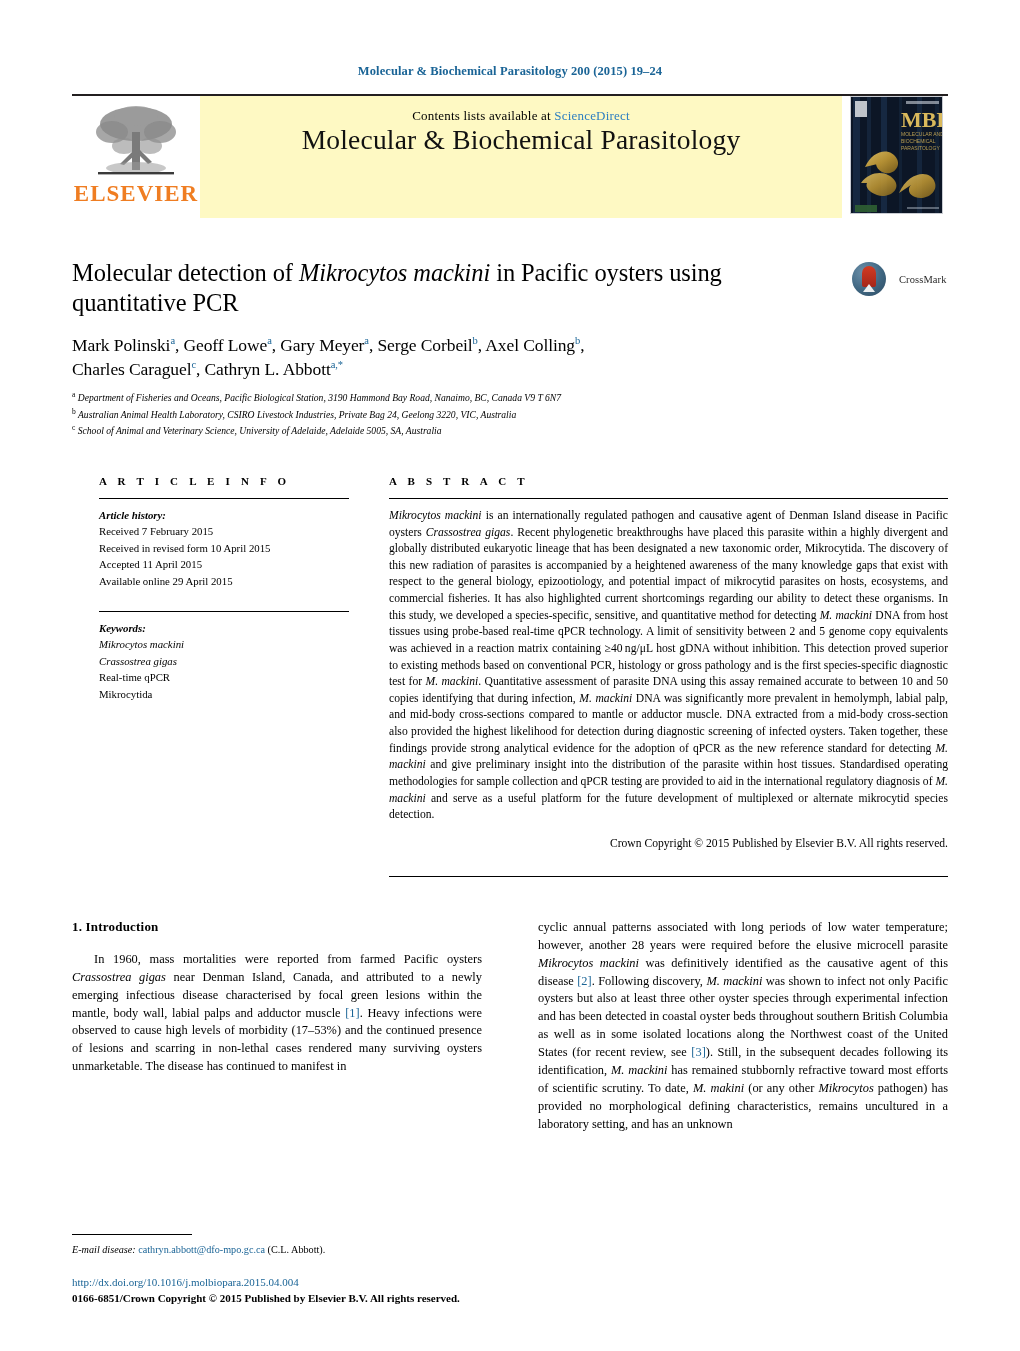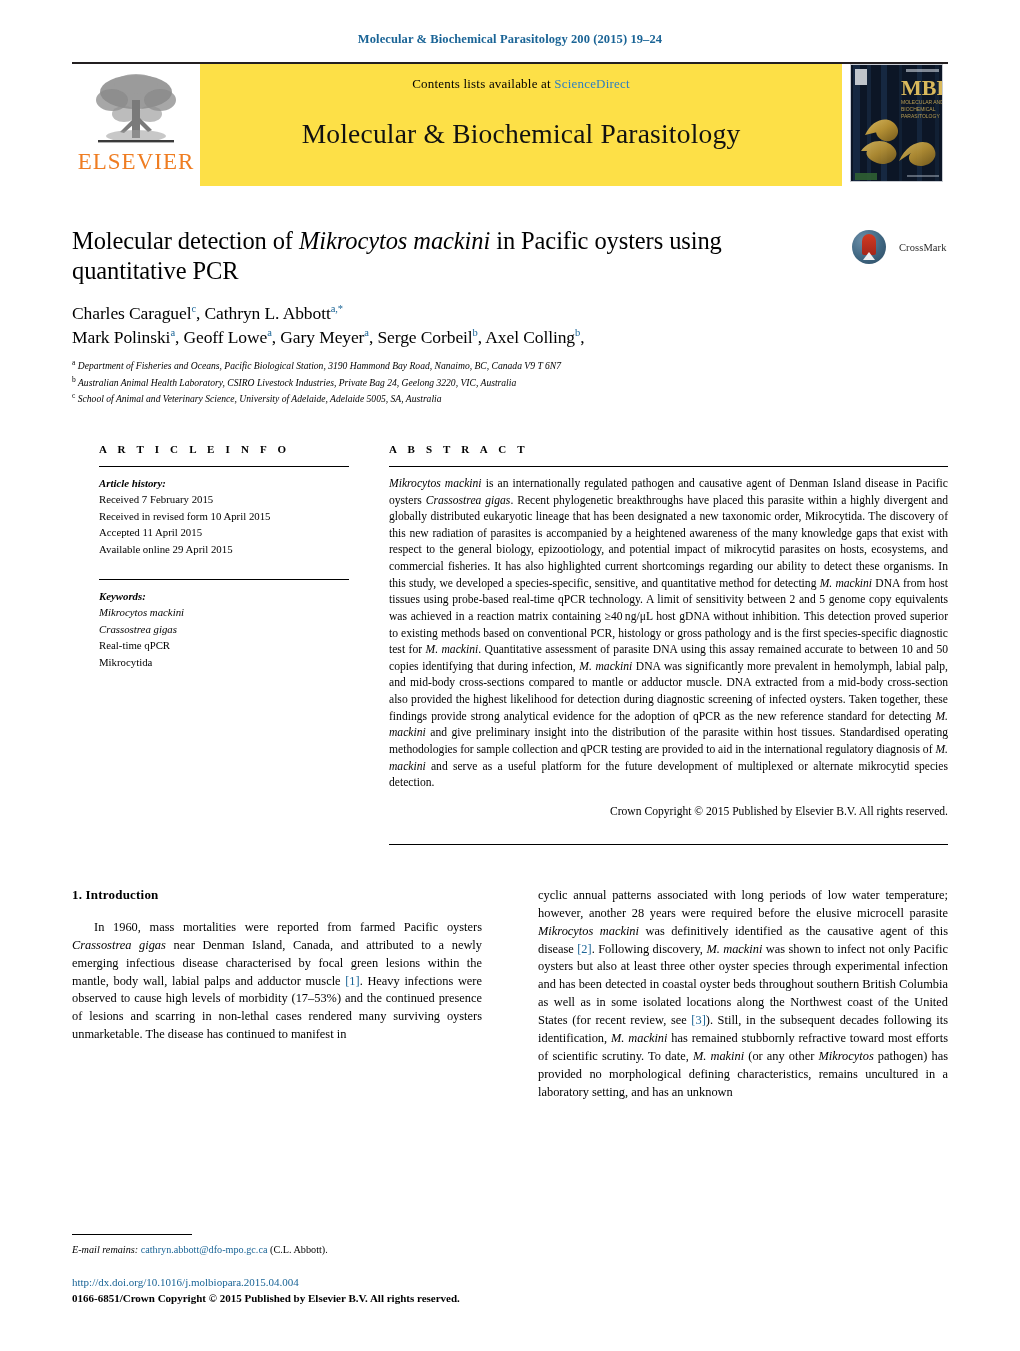--- a/index.html
+++ b/index.html
@@ -22,21 +22,21 @@
     box-sizing: border-box;
     padding: 0 72px;
   }
 
   
   .running-head {
     text-align: center;
     color: #1a6496;
     font-size: 12.5px;
     font-weight: bold;
-    padding-top: 32px;
+    padding-top: 64px;
     letter-spacing: .1px;
   }
 
   
   .masthead {
     margin-top: 15px;
     border-top: 2.2px solid #231f20;
     display: flex;
     align-items: stretch;
     height: 122px;
@@ -53,46 +53,45 @@
   }
   .elsevier-tree {
     width: 96px;
     height: 82px;
     position: relative;
   }
   .elsevier-word {
     color: #ef7d22;
     font-family: "Liberation Serif", serif;
     font-size: 23px;
-    font-weight: 400;
+    font-weight: 700;
     letter-spacing: 1px;
     line-height: 1;
     margin-top: -2px;
   }
   .contents-cell {
     flex: 1 1 auto;
-    background: #fde047;
+    background: #fef9c3;
     display: flex;
     flex-direction: column;
     align-items: center;
     justify-content: flex-start;
     padding-top: 12px;
     box-sizing: border-box;
   }
   .contents-line {
     font-size: 13px;
     color: #000;
     letter-spacing: .2px;
   }
   .sciencedirect {
     color: #2e7fc1;
   }
   .journal-name {
     font-size: 27.5px;
-    margin-top: 26px;
     letter-spacing: .2px;
     color: #111;
     text-align: right;
   }
   .cover-cell {
     width: 98px;
     flex: 0 0 98px;
     margin-left: 8px;
     display: flex;
     align-items: flex-start;
@@ -348,22 +347,22 @@
     <div class="title-left">
       <h1 class="article-title"><span>Molecular detection of </span><i>Mikrocytos mackini</i><span> in Pacific oysters using quantitative PCR</span></h1>
     </div>
     <div class="crossmark">
       <div class="cm-badge"></div>
       <div class="cm-text">CrossMark</div>
     </div>
   </div>
 
   <div class="authors">
+    <div>Mark Polinski<sup>a</sup>, Geoff Lowe<sup>a</sup>, Gary Meyer<sup>a</sup>, Serge Corbeil<sup>b</sup>, Axel Colling<sup>b</sup>,</div>
     <div>Charles Caraguel<sup>c</sup>, Cathryn L. Abbott<sup>a,</sup><sup>*</sup></div>
-    <div>Mark Polinski<sup>a</sup>, Geoff Lowe<sup>a</sup>, Gary Meyer<sup>a</sup>, Serge Corbeil<sup>b</sup>, Axel Colling<sup>b</sup>,</div>
   </div>
 
   <div class="affils">
     <div class="affil"><sup>a</sup> <span>Department of Fisheries and Oceans, Pacific Biological Station, 3190 Hammond Bay Road, Nanaimo, BC, Canada V9 T 6N7</span></div>
     <div class="affil"><sup>b</sup> <span>Australian Animal Health Laboratory, CSIRO Livestock Industries, Private Bag 24, Geelong 3220, VIC, Australia</span></div>
     <div class="affil"><sup>c</sup> <span>School of Animal and Veterinary Science, University of Adelaide, Adelaide 5005, SA, Australia</span></div>
   </div>
 
   <div class="info-abstract">
 
@@ -402,21 +401,21 @@
       <p class="body-p">In 1960, mass mortalities were reported from farmed Pacific oysters <i>Crassostrea gigas</i> near Denman Island, Canada, and attributed to a newly emerging infectious disease characterised by focal green lesions within the mantle, body wall, labial palps and adductor muscle <span class="ref">[1]</span>. Heavy infections were observed to cause high levels of morbidity (17–53%) and the continued presence of lesions and scarring in non-lethal cases rendered many surviving oysters unmarketable. The disease has continued to manifest in</p>
     </div>
     <div class="bcol">
       <p class="body-p noindent">cyclic annual patterns associated with long periods of low water temperature; however, another 28 years were required before the elusive microcell parasite <i>Mikrocytos mackini</i> was definitively identified as the causative agent of this disease <span class="ref">[2]</span>. Following discovery, <i>M. mackini</i> was shown to infect not only Pacific oysters but also at least three other oyster species through experimental infection and has been detected in coastal oyster beds throughout southern British Columbia as well as in some isolated locations along the Northwest coast of the United States (for recent review, see <span class="ref">[3]</span>). Still, in the subsequent decades following its identification, <i>M. mackini</i> has remained stubbornly refractive toward most efforts of scientific scrutiny. To date, <i>M. makini</i> (or any other <i>Mikrocytos</i> pathogen) has provided no morphological defining characteristics, remains uncultured in a laboratory setting, and has an unknown</p>
     </div>
   </div>
 
   <div class="footnote-zone">
     <div class="fn-rule"></div>
     <div class="fn-line">
-      <span class="fn-email-lab">E-mail remains:</span>
+      <span class="fn-email-lab">E-mail disease:</span>
       <span class="link">cathryn.abbott@dfo-mpo.gc.ca</span><span> (C.L. Abbott).</span>
     </div>
     <div class="doi-block">
       <div class="doi-link">http://dx.doi.org/10.1016/j.molbiopara.2015.04.004</div>
       <div class="issn">0166-6851/Crown Copyright © 2015 Published by Elsevier B.V. All rights reserved.</div>
     </div>
   </div>
 
 </div>
 

